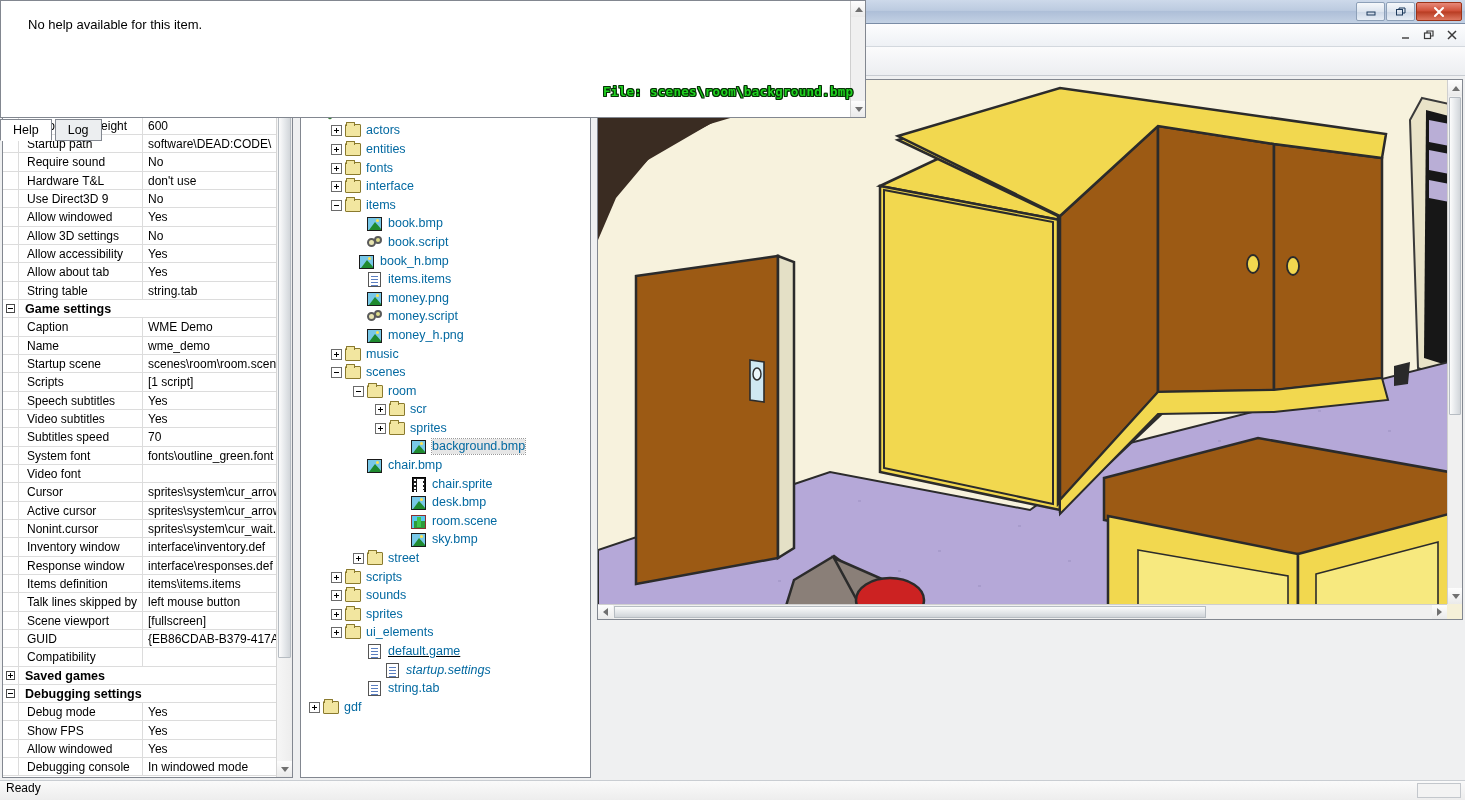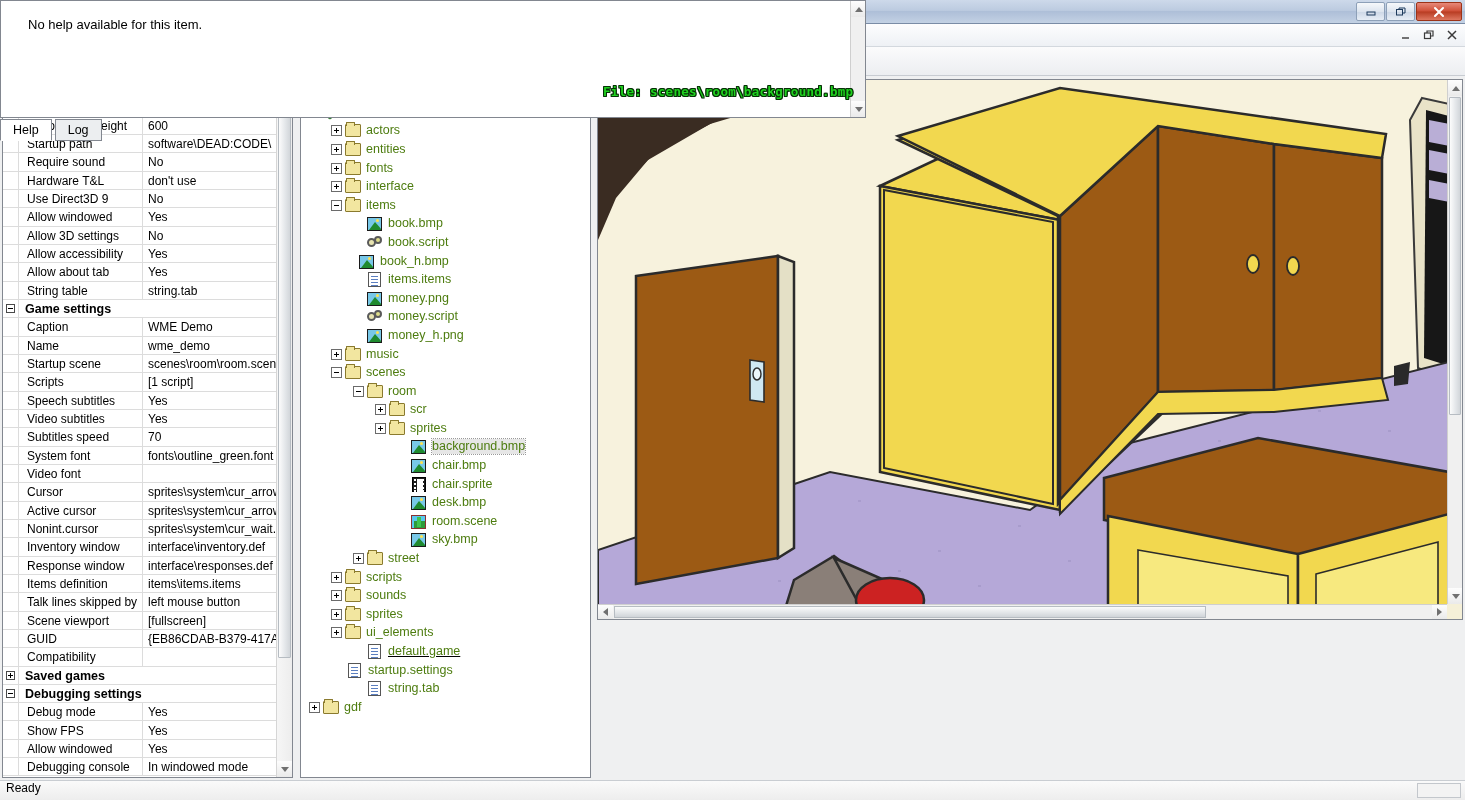--- a/index.html
+++ b/index.html
@@ -154,21 +154,21 @@
   }
   .tnode .tog {
     width: 11px; height: 11px; border: 1px solid #6b6b6b; background: #fff;
     position: relative; flex: none; margin-right: 3px;
   }
   .tnode .tog::before { content:""; position:absolute; left:2px; top:4px; width:5px; height:1px; background:#000; }
   .tnode .tog.plus::after { content:""; position:absolute; left:4px; top:2px; width:1px; height:5px; background:#000; }
   .tnode .tog.none { border: none; background: none; }
   .tnode .tog.none::before { display: none; }
   .tnode .ticon { width: 17px; height: 15px; flex: none; margin-right: 4px; position: relative; }
-  .tnode .tlabel { color: #4d7c0f; padding-bottom: 1px; }
+  .tnode .tlabel { color: #0369a1; padding-bottom: 1px; }
   .tnode.selected .tlabel { background: #e6e6e6; outline: 1px dotted #999; }
 
   
   .ic-folder { width:16px;height:13px;background:#f2e6a0;border:1px solid #8a7a2e;border-radius:1px;position:absolute;top:1px;left:0; }
   .ic-folder::before { content:"";position:absolute;left:0;top:-3px;width:7px;height:3px;background:#f2e6a0;border:1px solid #8a7a2e;border-bottom:none;border-radius:1px 1px 0 0; }
   .ic-img { width:15px;height:14px;background:#78c8e8;border:1px solid #1a1a1a;position:absolute;top:1px;left:0;overflow:hidden; }
   .ic-img::after { content:"";position:absolute;left:1px;bottom:0;width:0;height:0;border-left:6px solid transparent;border-right:7px solid transparent;border-bottom:8px solid #1f8a2f; }
   .ic-img::before { content:"";position:absolute;right:2px;top:1px;width:3px;height:3px;border-radius:50%;background:#ffe34d; }
   .ic-script { width:15px;height:14px;position:absolute;top:1px;left:0; }
   .ic-script .g1,.ic-script .g2 { position:absolute;border-radius:50%;border:2px solid #5a5a5a;background:#e8e4b0; }
@@ -745,21 +745,21 @@
           </span>
           <span class="tlabel">sprites</span>
         </div>
         <div class="tnode selected" style="padding-left: 96px;">
           <span class="tog none"></span>
           <span class="ticon">
             <span class="ic-img"></span>
           </span>
           <span class="tlabel">background.bmp</span>
         </div>
-        <div class="tnode" style="padding-left: 96px;">
+        <div class="tnode" style="padding-left: 52px;">
           <span class="tog none"></span>
           <span class="ticon">
             <span class="ic-img"></span>
           </span>
           <span class="tlabel">chair.bmp</span>
         </div>
         <div class="tnode" style="padding-left: 96px;">
           <span class="tog none"></span>
           <span class="ticon">
             <span class="ic-film">
@@ -837,21 +837,21 @@
           <span class="ticon">
             <span class="ic-doc">
               <i style="top:3px"></i>
               <i style="top:6px"></i>
               <i style="top:9px"></i>
               <i style="top:12px"></i>
             </span>
           </span>
           <span class="tlabel">default.game</span>
         </div>
-        <div class="tnode" style="padding-left: 32px;">
+        <div class="tnode" style="padding-left: 70px; font-style: italic;">
           <span class="tog none"></span>
           <span class="ticon">
             <span class="ic-doc">
               <i style="top:3px"></i>
               <i style="top:6px"></i>
               <i style="top:9px"></i>
               <i style="top:12px"></i>
             </span>
           </span>
           <span class="tlabel">startup.settings</span>

